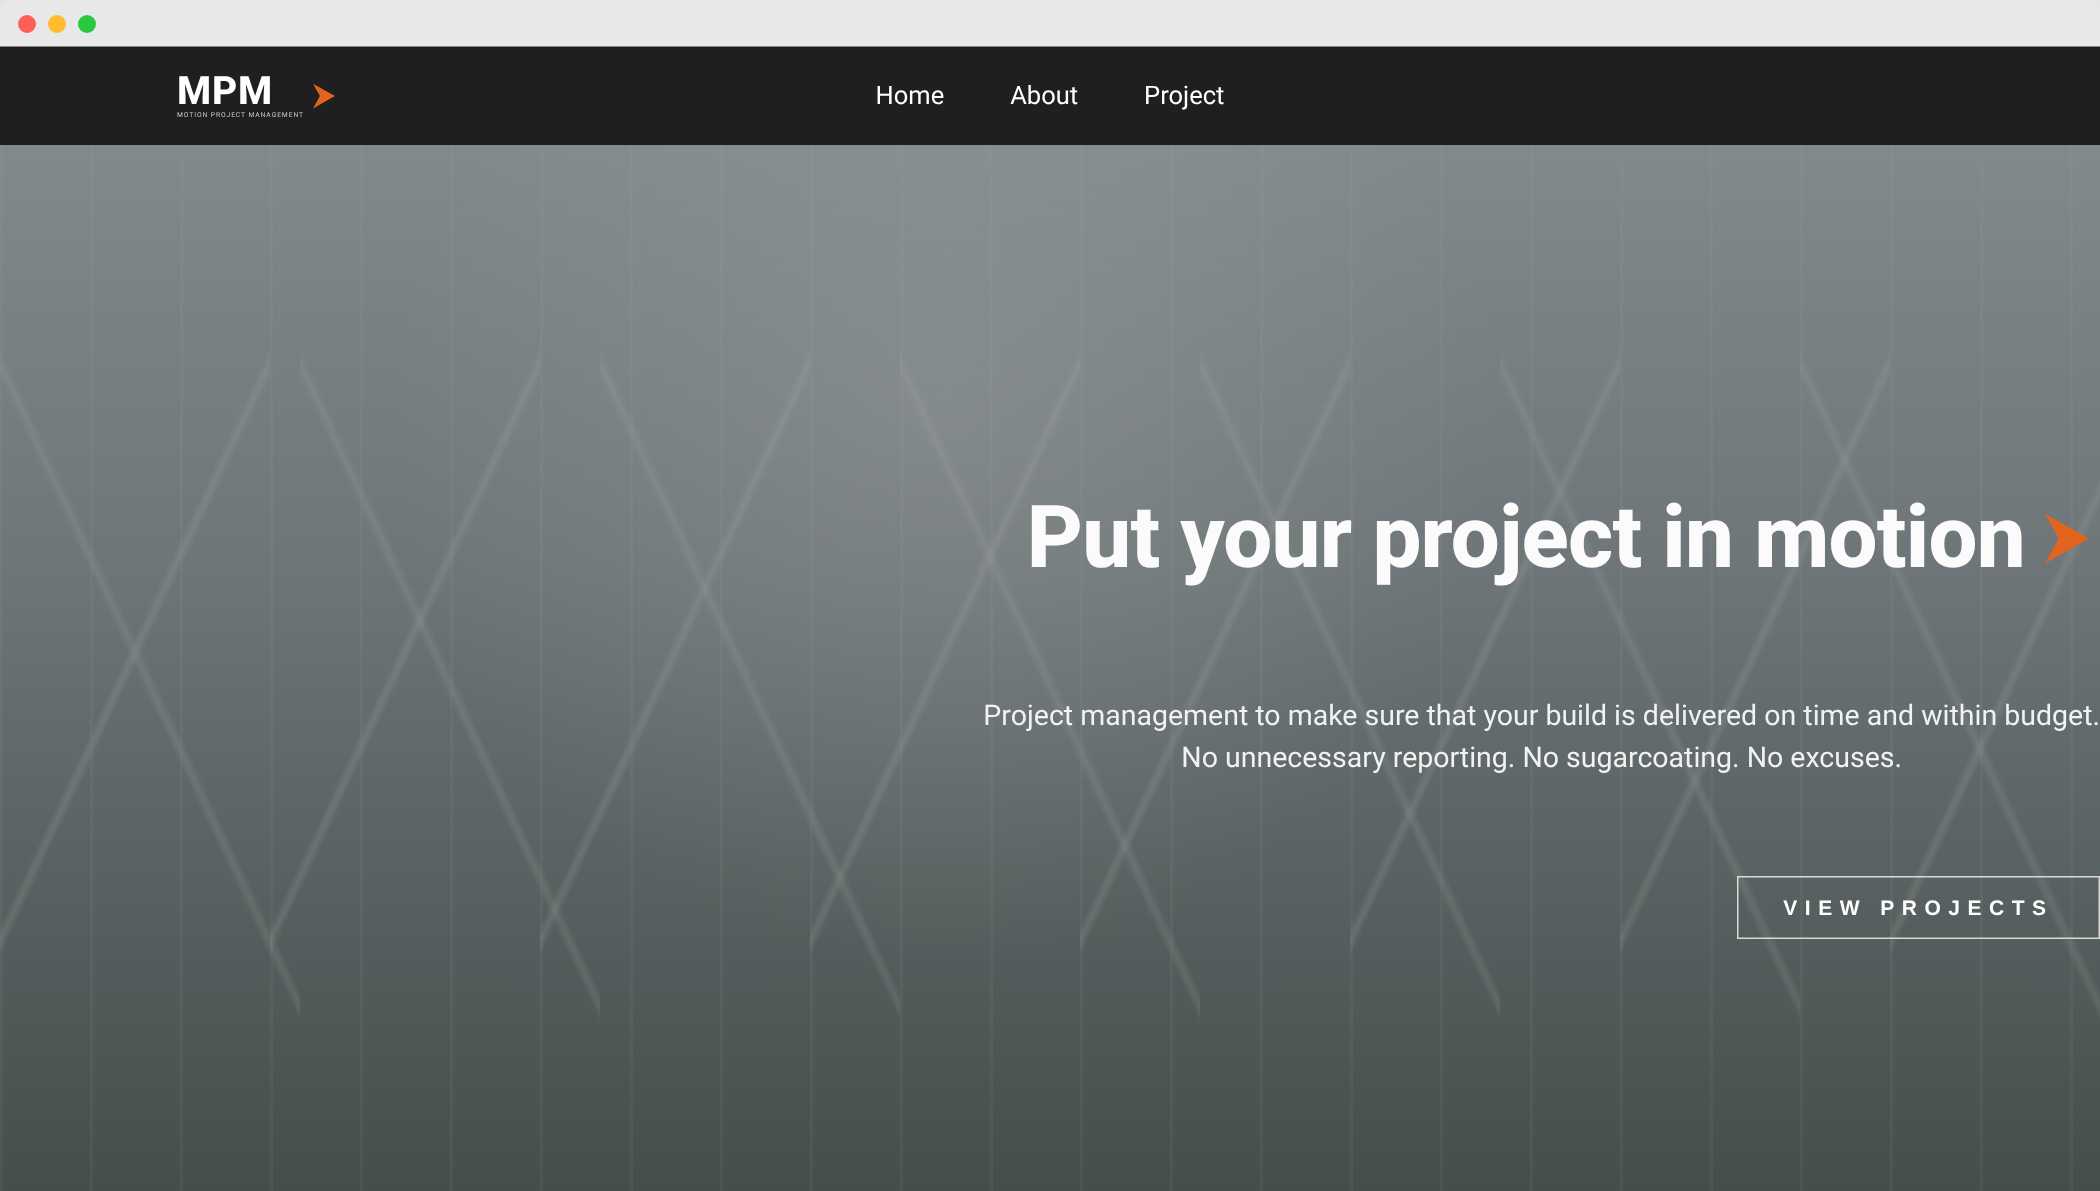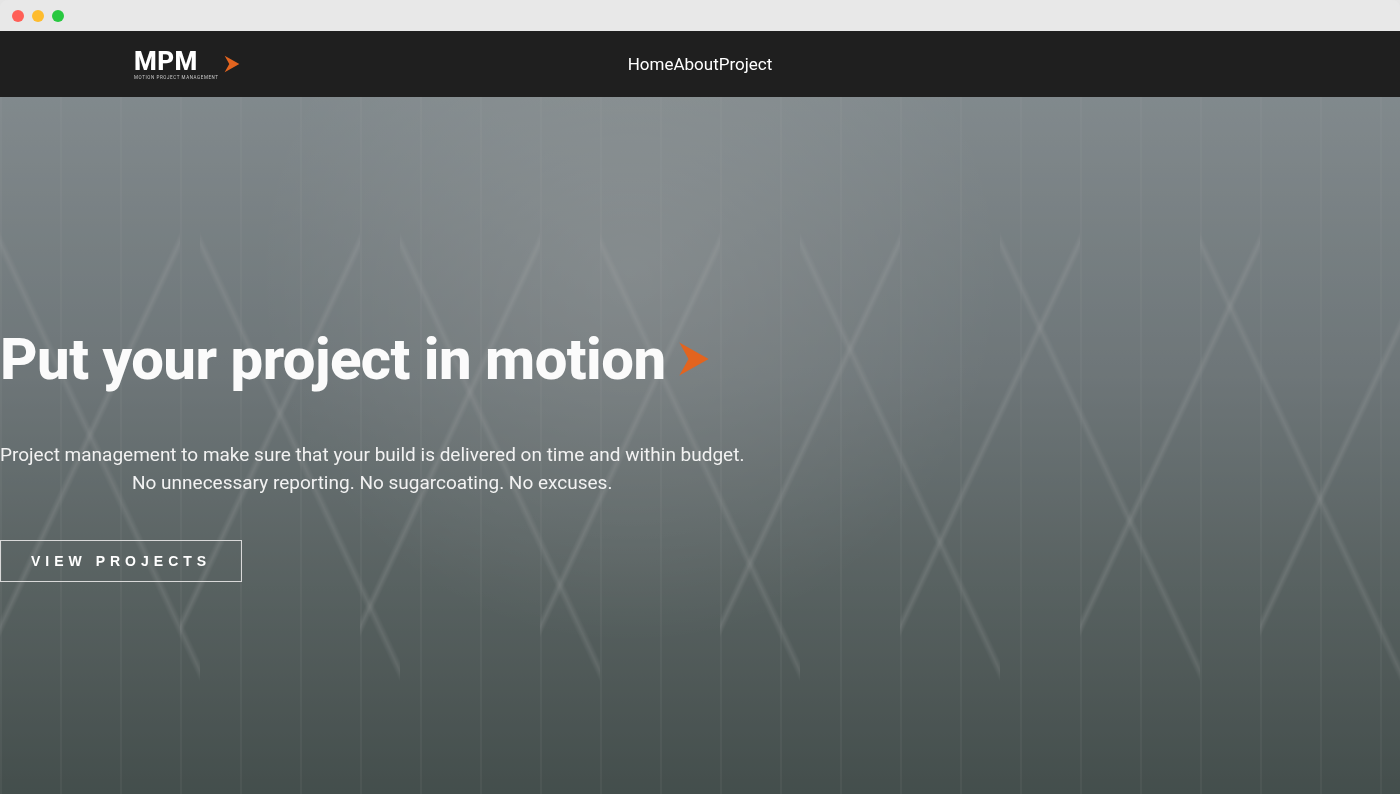--- a/index.html
+++ b/index.html
@@ -28,40 +28,40 @@
     display: flex;
     align-items: center;
     justify-content: space-between;
     padding: 0 118px 0 118px;
     color: #fff;
   }
   .logo {
     display: flex;
     align-items: center;
     gap: 2px;
-    margin-left: 16px;
   }
   .logo-text-block { display:flex; flex-direction:column; line-height:1; }
   .logo-main {
     font-weight: 800;
     font-size: 26px;
     letter-spacing: 0.5px;
     color: #fff;
   }
   .logo-sub {
     font-size: 4.5px;
     letter-spacing: 0.6px;
     color: #ccc;
     text-transform: uppercase;
     margin-top: 2px;
   }
   .logo-arrow svg { display:block; }
 
   .nav {
     display: flex;
+    gap: 44px;
     position: absolute;
     left: 50%;
     transform: translateX(-50%);
   }
   .nav a {
     color: #fff;
     font-size: 17px;
     text-decoration: none;
     cursor: pointer;
   }
@@ -79,25 +79,26 @@
   }
 
   
   .hero {
     position: relative;
     height: calc(794px - 31px - 66px); 
     width: 100%;
     overflow: hidden;
     display: flex;
     flex-direction: column;
-    align-items: flex-start;
+    align-items: flex-end;
     justify-content: flex-start;
     padding-top: 228px;
     color: #fff;
     text-align: center;
+    gap: 22px;
   }
   .hero-bg {
     position: absolute;
     inset: 0;
     background:
       radial-gradient(circle at 45% 25%, rgba(255,255,255,0.28), rgba(255,255,255,0) 40%),
       linear-gradient(180deg, #bcc7cc 0%, #9ea9ad 40%, #7d8a89 70%, #5e6c69 100%);
     z-index: 0;
   }
   .hero-bg::after{

